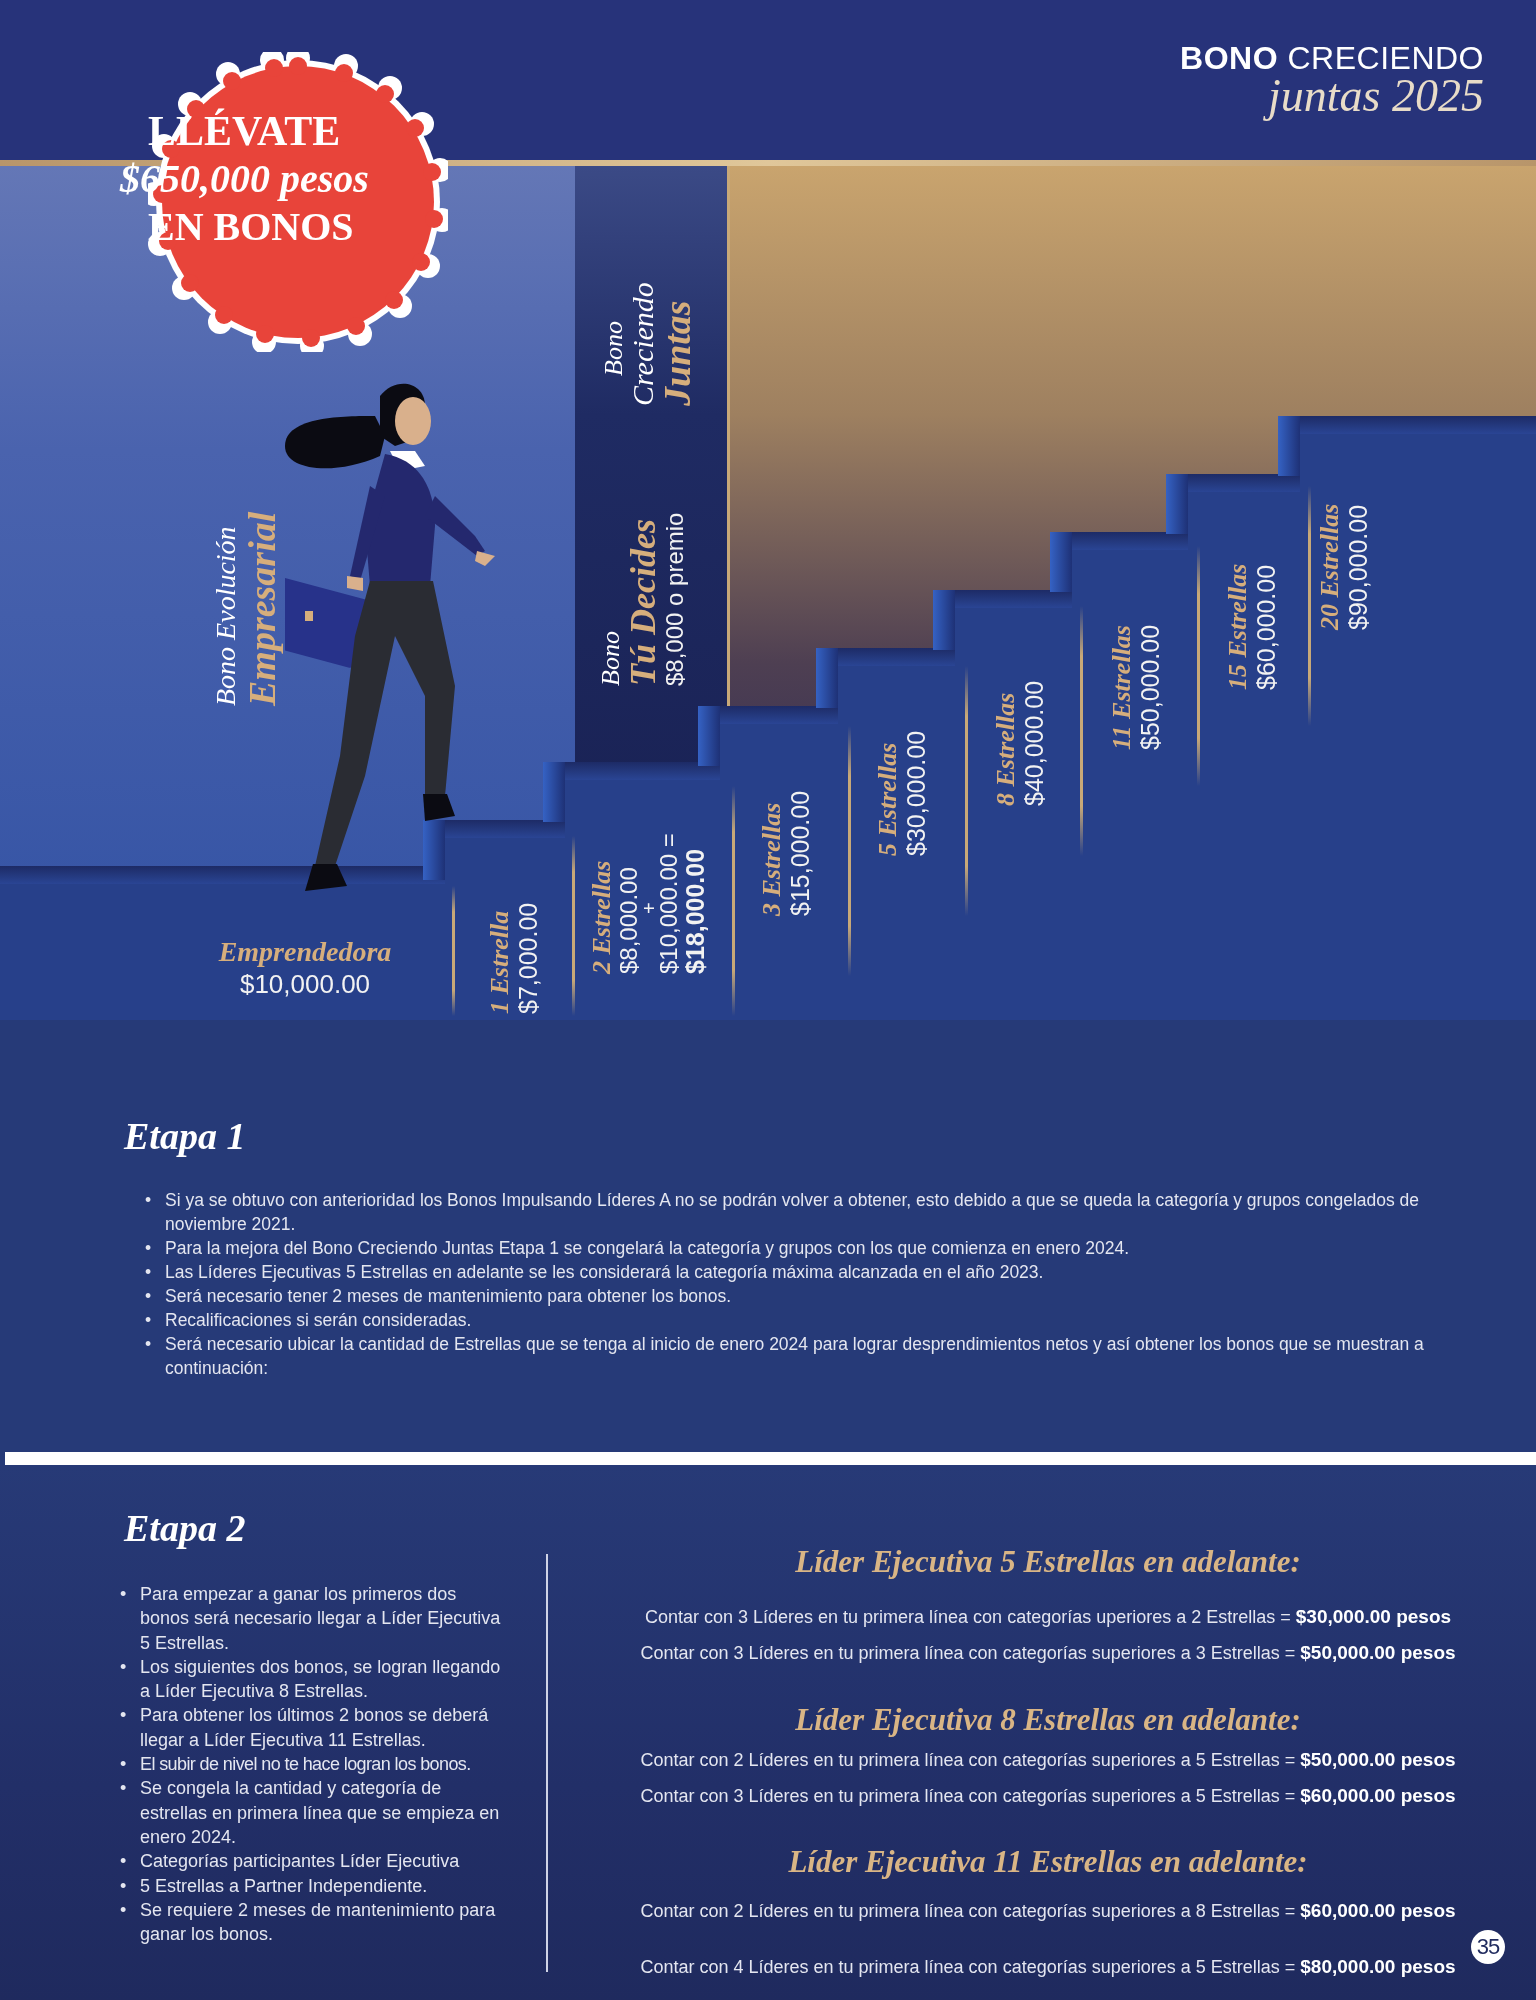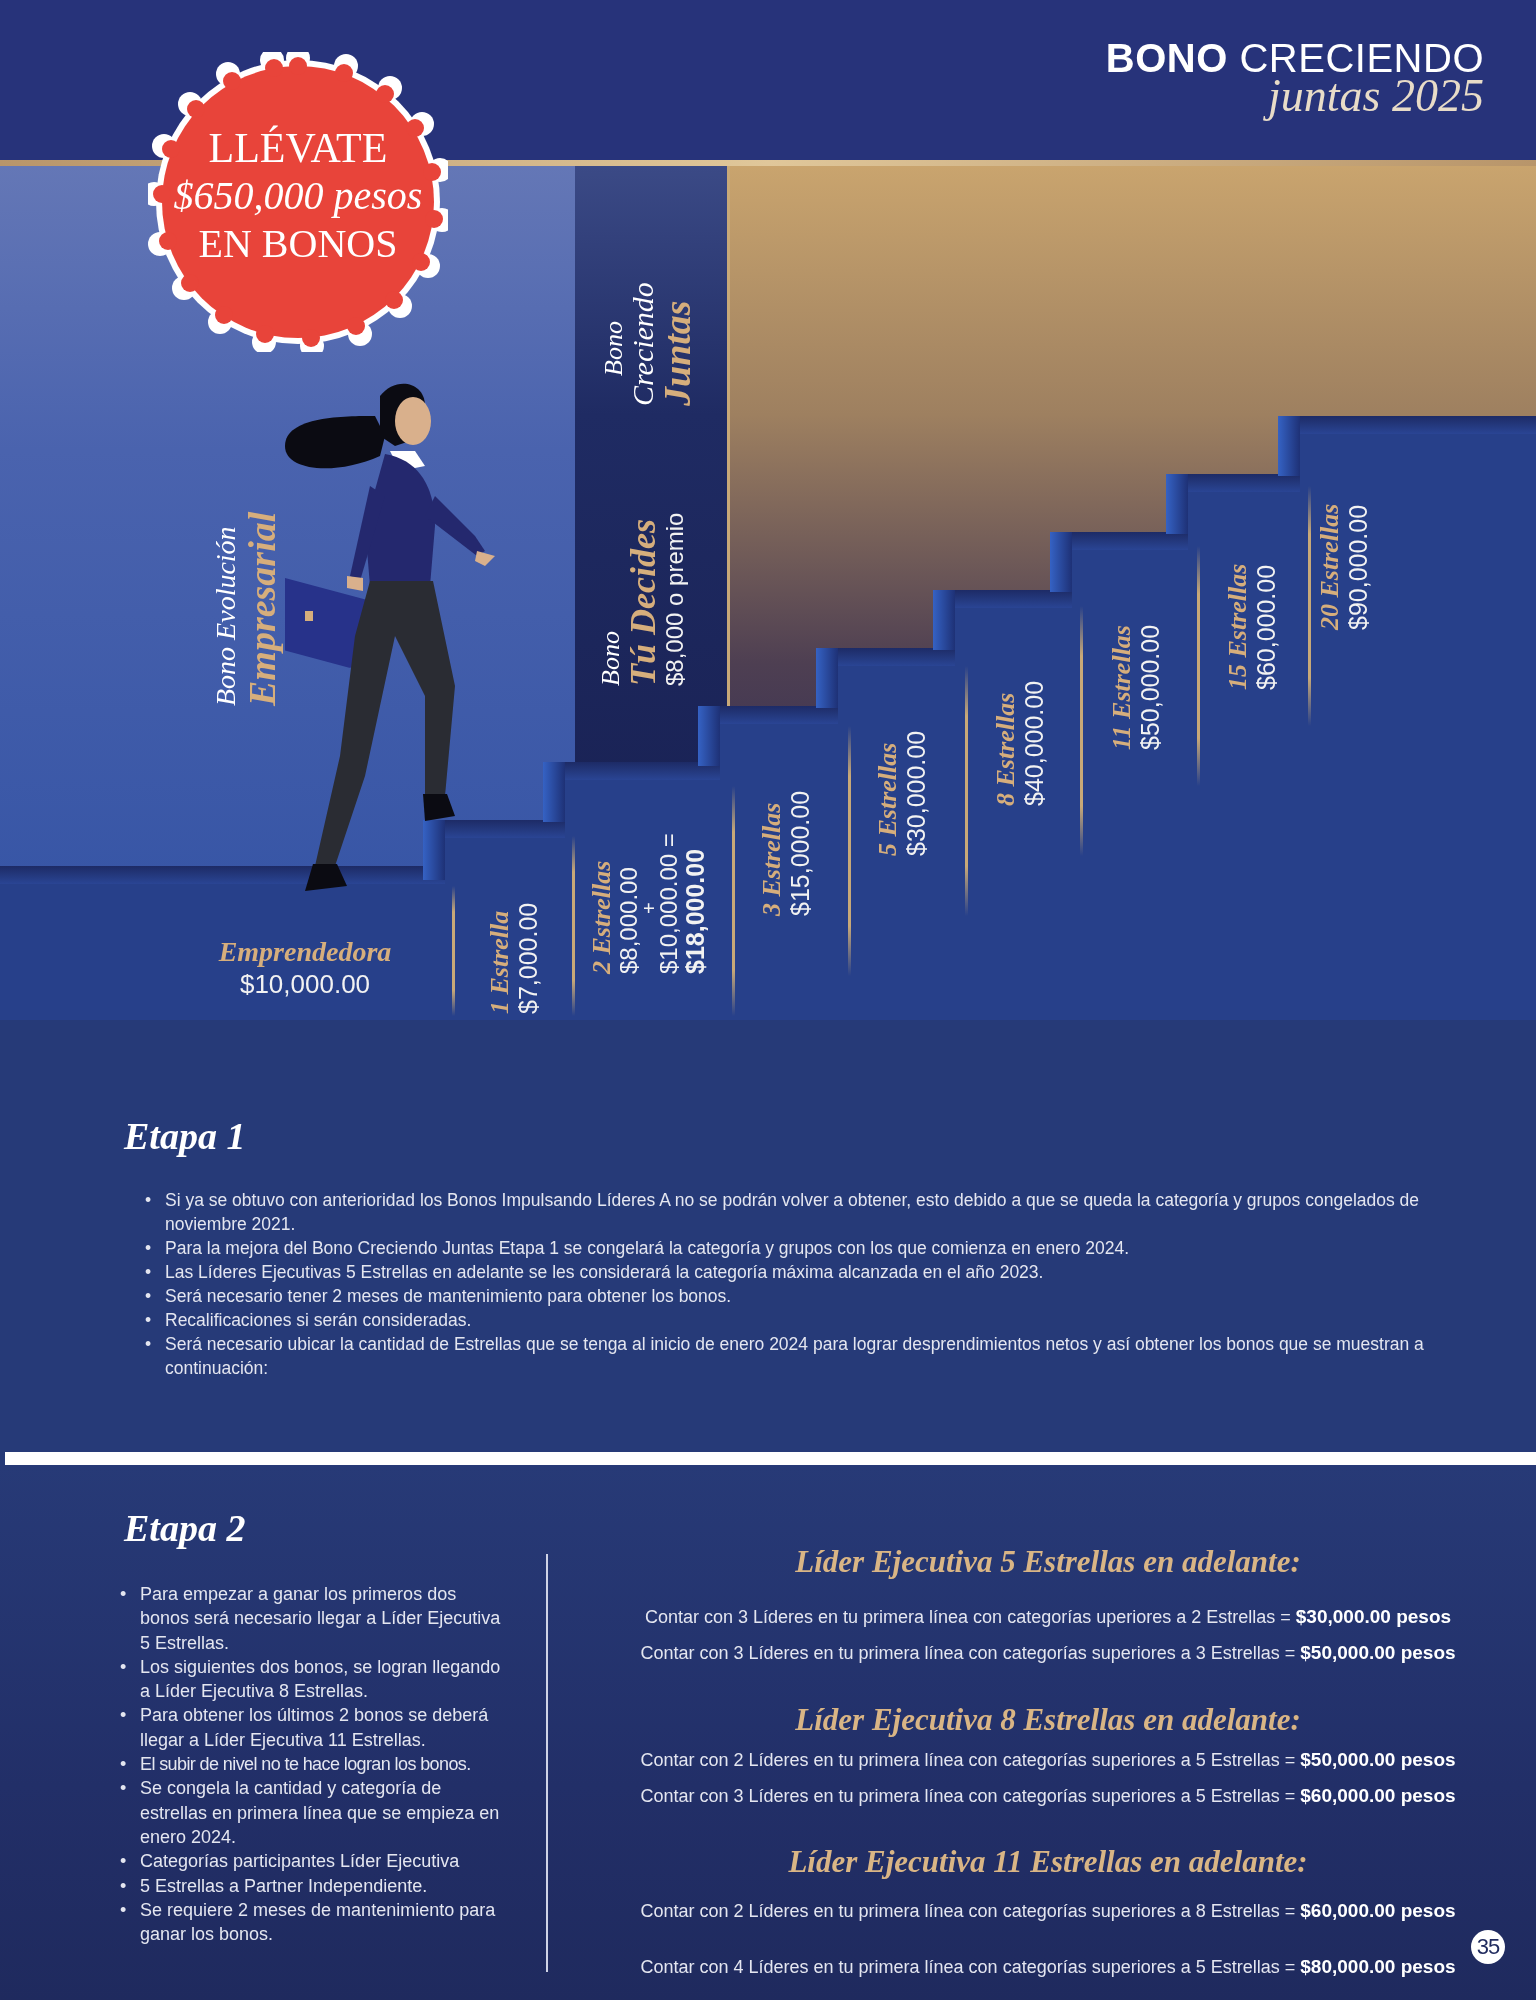--- a/index.html
+++ b/index.html
@@ -14,21 +14,21 @@
     position: absolute; left: 0; top: 0; width: 1536px; height: 162px;
     background: #27337a;
   }
   .gold-rule {
     position: absolute; left: 0; top: 160px; width: 1536px; height: 6px;
     background: linear-gradient(90deg, #b8956a, #e0c79a, #b8956a);
   }
   .brand {
     position: absolute; right: 52px; top: 40px; text-align: right;
   }
-  .brand .l1 { font-size: 40px; letter-spacing: 0.5px; line-height: 36px; }
+  .brand .l1 { font-size: 32px; letter-spacing: 0.5px; line-height: 36px; }
   .brand .l1 b { font-weight: 700; }
   .brand .l1 span { font-weight: 400; }
   .brand .l2 {
     font-family: "Liberation Serif", serif; font-style: italic;
     font-size: 46px; line-height: 40px; color: #e8dcc8; margin-right: 0px;
   }
 
   
   .hero {
     position: absolute; left: 0; top: 166px; width: 1536px; height: 854px;
@@ -82,22 +82,22 @@
   }
   .amt { font-family: "Liberation Sans", sans-serif; color: #f2f2f2; }
 
   
   .badge {
     position: absolute; left: 148px; top: 52px; width: 300px; height: 300px;
     z-index: 5;
   }
   .badge svg { position: absolute; left: 0; top: 0; }
   .badge-text {
-    position: absolute; left: 0; top: 73px; width: 300px; text-align: center;
-    font-family: "Liberation Serif", serif; color: #fff; font-weight: 400;
+    position: absolute; left: 0; top: 56px; width: 300px; text-align: left;
+    font-family: "Liberation Serif", serif; color: #fff; font-weight: 700;
   }
   .badge-text .b1 { font-size: 42px; line-height: 46px; }
   .badge-text .b2 { font-size: 40px; line-height: 44px; }
   .badge-text .b3 { font-size: 40px; line-height: 50px; font-style: italic; margin-left: -28px; width: 356px; }
   .badge-text .b4 { font-size: 40px; line-height: 46px; }
 
   
   .figure { position: absolute; left: 285px; top: 210px; width: 300px; height: 520px; }
 
   

